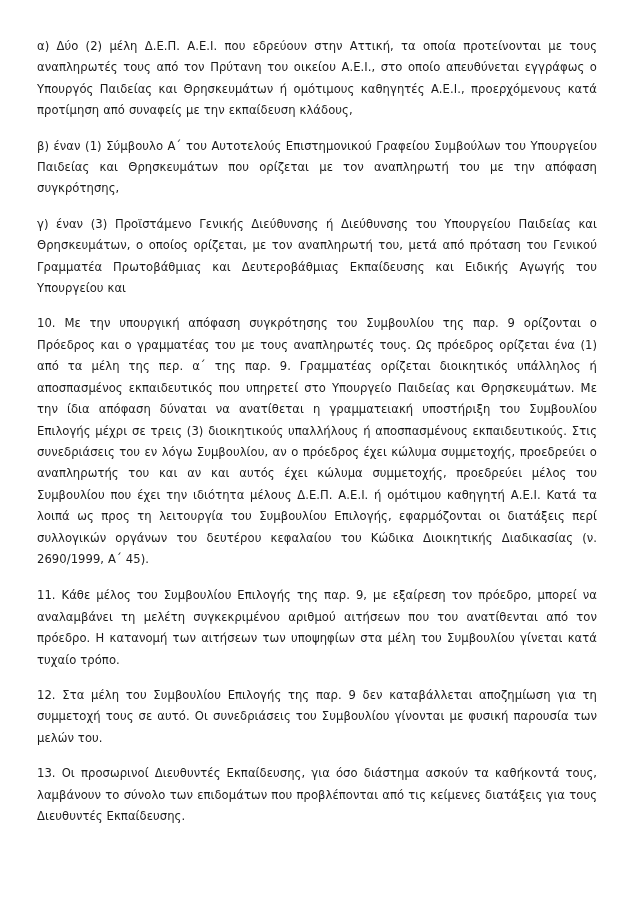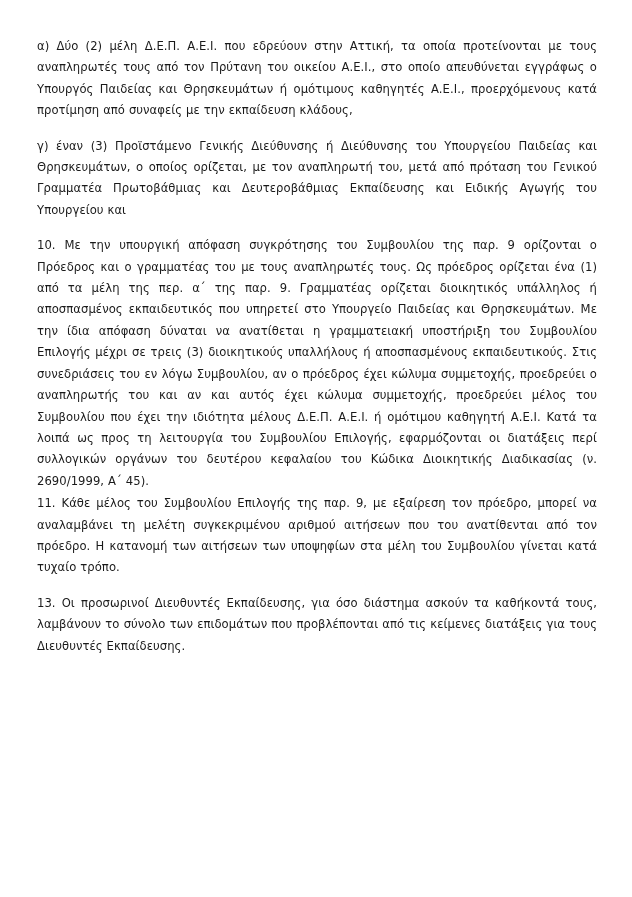--- a/index.html
+++ b/index.html
@@ -34,35 +34,37 @@
     text-justify: inter-word;
     letter-spacing: 0.05px;
     word-spacing: 0.2px;
     color: #1a1a1a;
     -webkit-font-smoothing: antialiased;
   }
   p.para:last-child {
     margin-bottom: 0;
   }
   p.gap-md { margin-bottom: 14px; }
-  p.gap-lg { margin-bottom: 1px; }
+  p.gap-lg { margin-bottom: 15px; }
 </style>
 </head>
 <body>
 
 <div class="page">
   <div class="doc-body">
 
     <p class="para gap-md">α) Δύο (2) μέλη Δ.Ε.Π. Α.Ε.Ι. που εδρεύουν στην Αττική, τα οποία προτείνονται με τους αναπληρωτές τους από τον Πρύτανη του οικείου Α.Ε.Ι., στο οποίο απευθύνεται εγγράφως ο Υπουργός Παιδείας και Θρησκευμάτων ή ομότιμους καθηγητές Α.Ε.Ι., προερχόμενους κατά προτίμηση από συναφείς με την εκπαίδευση κλάδους,</p>
 
+    <p class="para gap-md">β) έναν (1) Σύμβουλο Α΄ του Αυτοτελούς Επιστημονικού Γραφείου Συμβούλων του Υπουργείου Παιδείας και Θρησκευμάτων που ορίζεται με τον αναπληρωτή του με την απόφαση συγκρότησης,</p>
 
     <p class="para gap-md">γ) έναν (3) Προϊστάμενο Γενικής Διεύθυνσης ή Διεύθυνσης του Υπουργείου Παιδείας και Θρησκευμάτων, ο οποίος ορίζεται, με τον αναπληρωτή του, μετά από πρόταση του Γενικού Γραμματέα Πρωτοβάθμιας και Δευτεροβάθμιας Εκπαίδευσης και Ειδικής Αγωγής του Υπουργείου και</p>
 
 
     <p class="para gap-lg">10. Με την υπουργική απόφαση συγκρότησης του Συμβουλίου της παρ. 9 ορίζονται ο Πρόεδρος και ο γραμματέας του με τους αναπληρωτές τους. Ως πρόεδρος ορίζεται ένα (1) από τα μέλη της περ. α΄ της παρ. 9. Γραμματέας ορίζεται διοικητικός υπάλληλος ή αποσπασμένος εκπαιδευτικός που υπηρετεί στο Υπουργείο Παιδείας και Θρησκευμάτων. Με την ίδια απόφαση δύναται να ανατίθεται η γραμματειακή υποστήριξη του Συμβουλίου Επιλογής μέχρι σε τρεις (3) διοικητικούς υπαλλήλους ή αποσπασμένους εκπαιδευτικούς. Στις συνεδριάσεις του εν λόγω Συμβουλίου, αν ο πρόεδρος έχει κώλυμα συμμετοχής, προεδρεύει ο αναπληρωτής του και αν και αυτός έχει κώλυμα συμμετοχής, προεδρεύει μέλος του Συμβουλίου που έχει την ιδιότητα μέλους Δ.Ε.Π. Α.Ε.Ι. ή ομότιμου καθηγητή Α.Ε.Ι. Κατά τα λοιπά ως προς τη λειτουργία του Συμβουλίου Επιλογής, εφαρμόζονται οι διατάξεις περί συλλογικών οργάνων του δευτέρου κεφαλαίου του Κώδικα Διοικητικής Διαδικασίας (ν. 2690/1999, Α΄ 45).</p>
 
     <p class="para gap-md">11. Κάθε μέλος του Συμβουλίου Επιλογής της παρ. 9, με εξαίρεση τον πρόεδρο, μπορεί να αναλαμβάνει τη μελέτη συγκεκριμένου αριθμού αιτήσεων που του ανατίθενται από τον πρόεδρο. Η κατανομή των αιτήσεων των υποψηφίων στα μέλη του Συμβουλίου γίνεται κατά τυχαίο τρόπο.</p>
 
+    <p class="para gap-md">12. Στα μέλη του Συμβουλίου Επιλογής της παρ. 9 δεν καταβάλλεται αποζημίωση για τη συμμετοχή τους σε αυτό. Οι συνεδριάσεις του Συμβουλίου γίνονται με φυσική παρουσία των μελών του.</p>
 
     <p class="para gap-md">13. Οι προσωρινοί Διευθυντές Εκπαίδευσης, για όσο διάστημα ασκούν τα καθήκοντά τους, λαμβάνουν το σύνολο των επιδομάτων που προβλέπονται από τις κείμενες διατάξεις για τους Διευθυντές Εκπαίδευσης.</p>
 
   </div>
 </div>
 
 </body></html>

